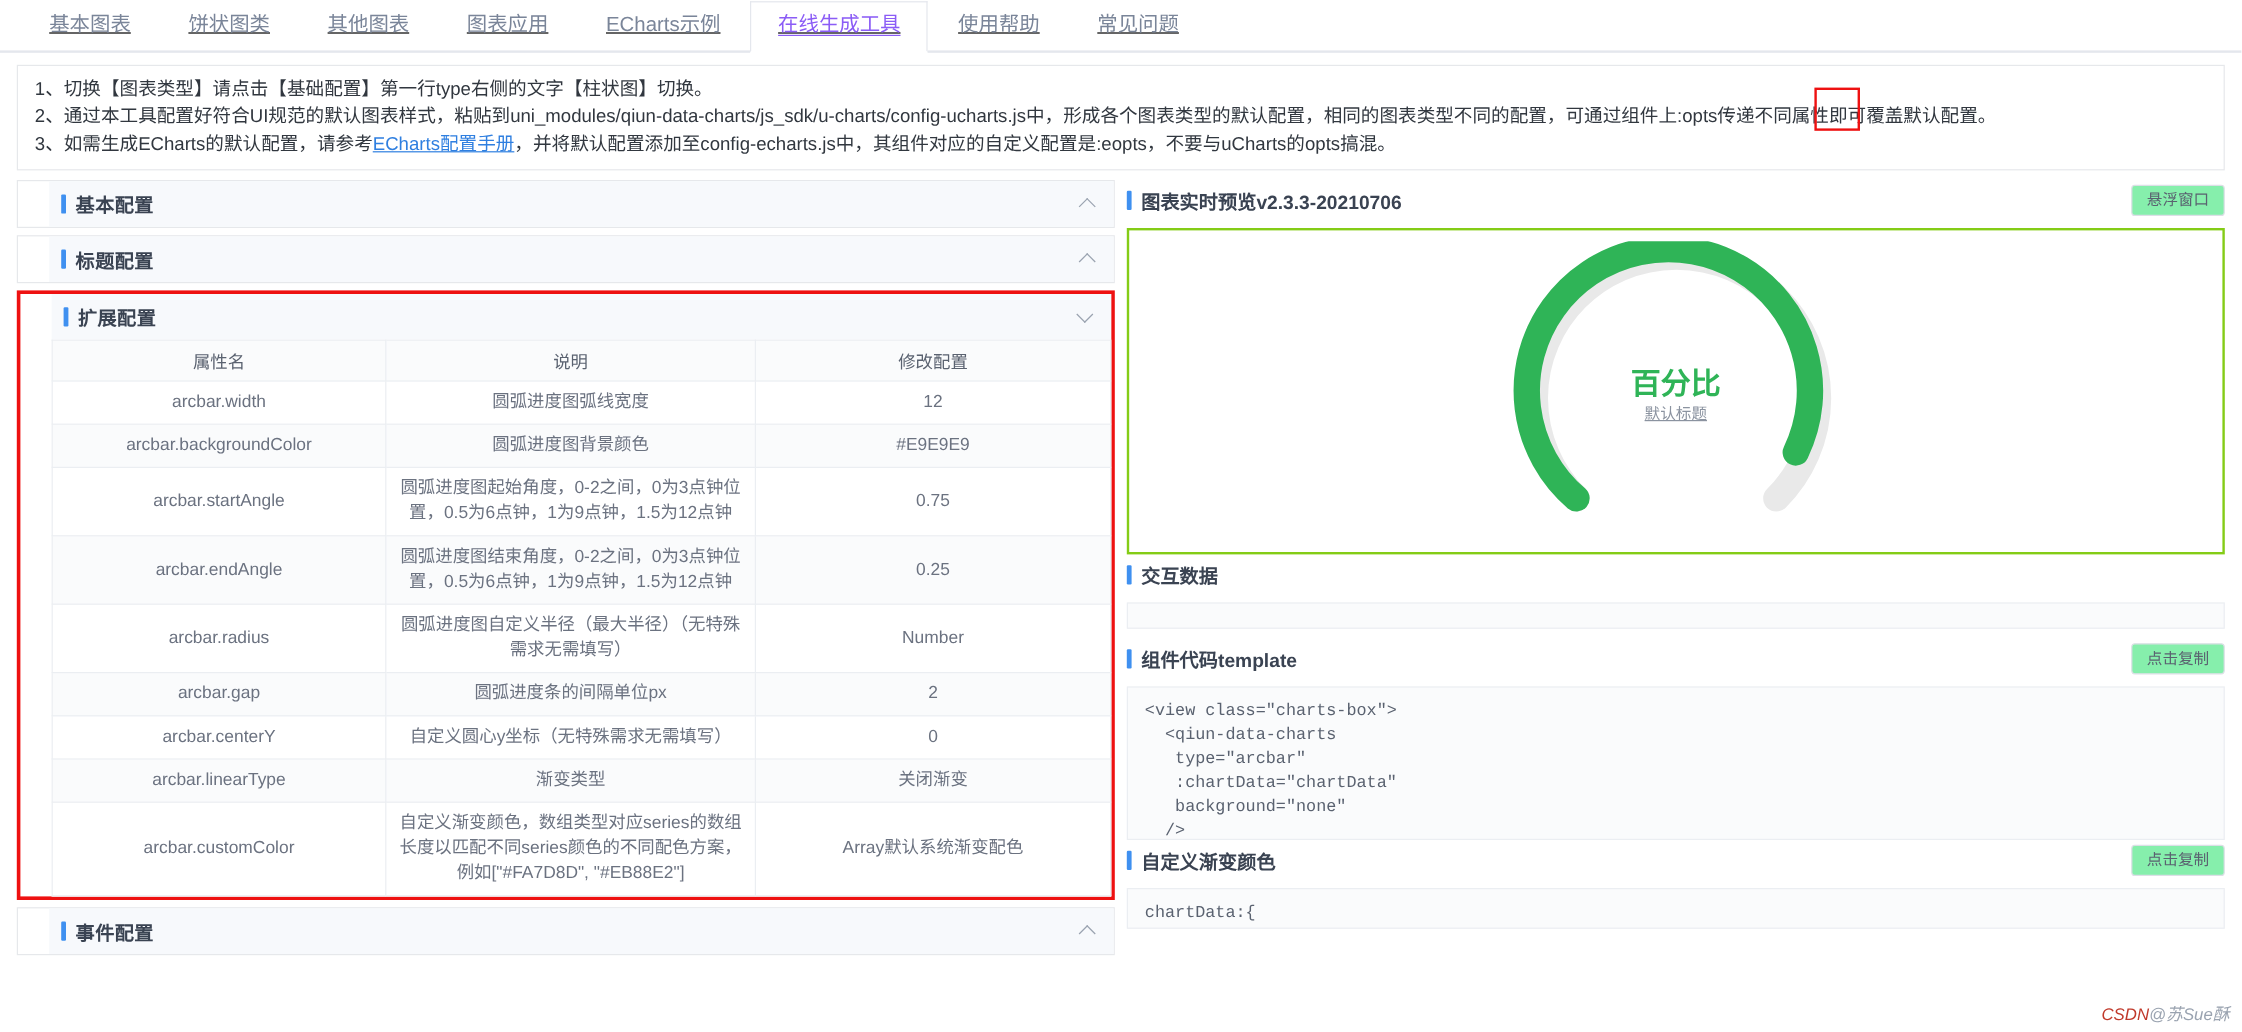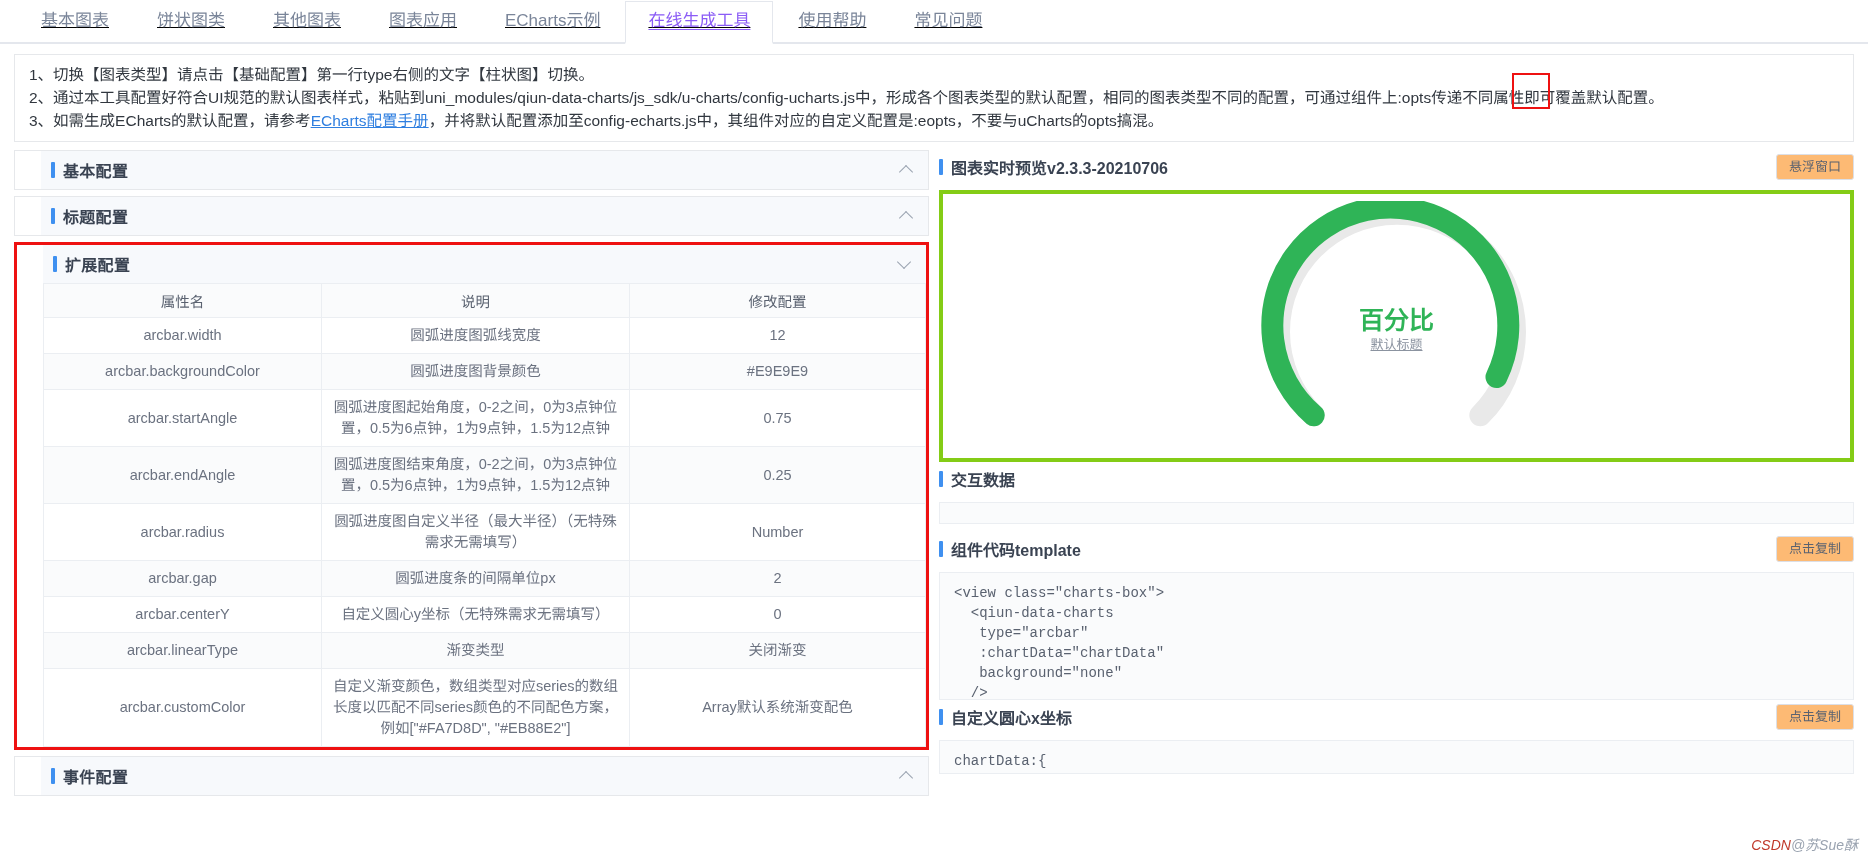--- a/index.html
+++ b/index.html
@@ -139,29 +139,29 @@
   .sect-head {
     display: flex; align-items: center;
     height: 34px; margin: 0 0 6px 0;
   }
   .sect-title {
     font-size: 16px; font-weight: bold; color: #3a4352;
   }
   .btn {
     margin-left: auto;
     font-size: 13px; color: #5a6270;
-    background: #fdba74;
+    background: #86efac;
     border: 1px solid #dcdfe6;
     border-radius: 3px;
     padding: 5px 12px;
     cursor: pointer;
     line-height: 14px;
   }
   .preview-box {
-    border: 4px solid #84cc16;
+    border: 2px solid #84cc16;
     background: #fff;
     height: 272px;
     position: relative;
     overflow: hidden;
   }
   .arc-wrap {
     position: absolute; left: 0; right: 0; top: 0; bottom: 0;
     display: flex; align-items: center; justify-content: center;
   }
   .arc-center {
@@ -365,21 +365,21 @@
       <div class="code-box tmpl">&lt;view class="charts-box"&gt;
   &lt;qiun-data-charts
    type="arcbar"
    :chartData="chartData"
    background="none"
   /&gt;
 &lt;/view&gt;</div>
 
       <div class="sect-head">
         <span class="bar-tick"></span>
-        <span class="sect-title">自定义圆心x坐标</span>
+        <span class="sect-title">自定义渐变颜色</span>
         <button class="btn">点击复制</button>
       </div>
       <div class="code-box data">chartData:{</div>
     </div>
   </div>
 
   <div class="watermark">
     <span class="wm-brand">CSDN</span><span>@苏Sue酥</span>
   </div>
 </div>

